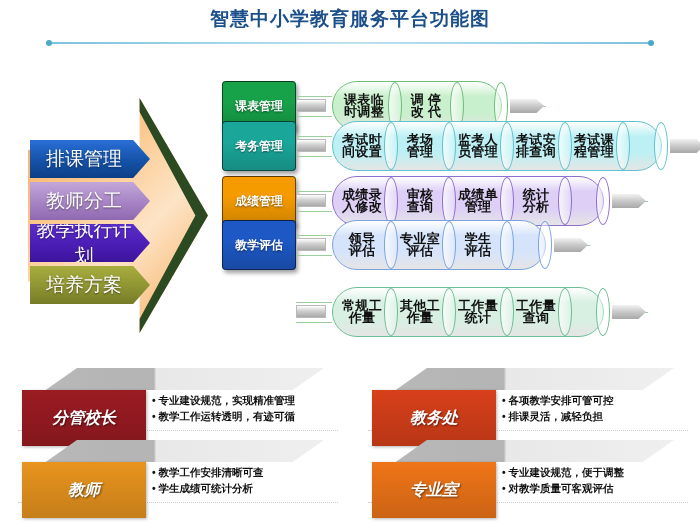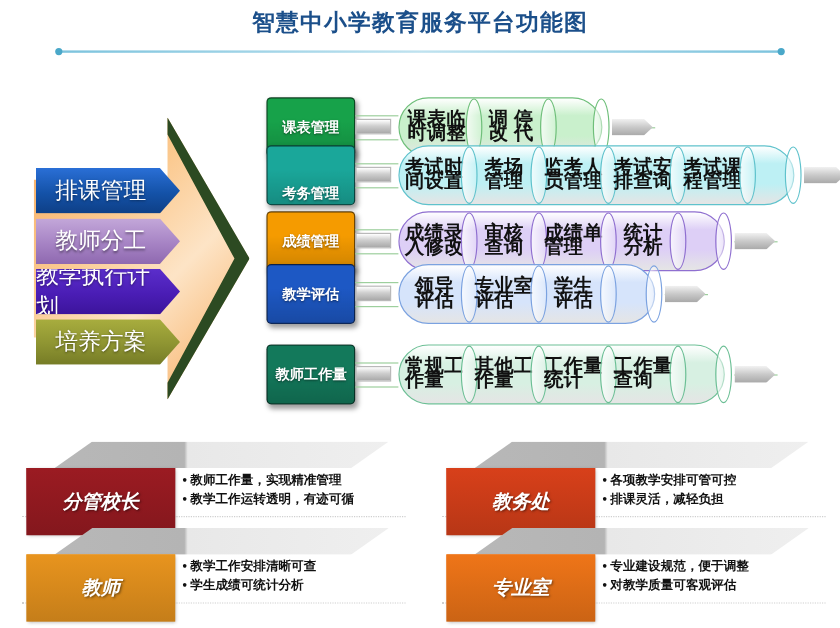--- a/index.html
+++ b/index.html
@@ -45,21 +45,21 @@
     position:absolute;height:38px;width:120px;
     -webkit-clip-path:polygon(0 0,86% 0,100% 50%,86% 100%,0 100%);
     clip-path:polygon(0 0,86% 0,100% 50%,86% 100%,0 100%);
     color:#ffffff;font-size:19px;font-weight:normal;
     display:flex;align-items:center;justify-content:center;
     text-shadow:0 1px 2px rgba(0,0,0,.45);
     box-sizing:border-box;padding-right:12px;
   }
   .chev.c0{left:30px;top:140px;background:linear-gradient(to bottom,#2a6fd6 0%,#1452a8 55%,#0e3f86 100%);}
   .chev.c1{left:30px;top:182px;background:linear-gradient(to bottom,#c3a7d9 0%,#a683c4 55%,#8f69b0 100%);}
-  .chev.c2{left:30px;top:224px;background:linear-gradient(to bottom,#5b2ecb 0%,#4a1db5 55%,#3c149b 100%);}
+  .chev.c2{left:30px;top:224px;background:linear-gradient(to bottom,#5b2ecb 0%,#4a1db5 55%,#3c149b 100%);text-align:center;}
   .chev.c3{left:30px;top:266px;background:linear-gradient(to bottom,#a8ad3e 0%,#8e9432 55%,#767c26 100%);}
 
   
   .row{position:absolute;left:0;height:54px;}
   .cat-box{
     position:absolute;left:222px;width:74px;height:50px;
     border-radius:4px;box-sizing:border-box;
     display:flex;align-items:center;justify-content:center;
     color:#ffffff;font-size:12.5px;font-weight:bold;
     text-shadow:0 1px 2px rgba(0,0,0,.5);
@@ -78,21 +78,21 @@
   .pipe{
     position:absolute;top:0;height:50px;border-radius:25px/25px;
     box-sizing:border-box;display:flex;align-items:stretch;
   }
   .seg{
     position:relative;flex:0 0 auto;height:100%;
     display:flex;align-items:center;justify-content:center;
     box-sizing:border-box;
   }
   .seg .txt{
-    font-size:16px;font-weight:bold;color:#111111;
+    text-align:center;font-size:13px;font-weight:bold;color:#111111;
     line-height:12.5px;letter-spacing:.3px;white-space:pre-line;
   }
   .seg .cap{
     position:absolute;right:-7px;top:0;width:14px;height:100%;
     border-radius:50%;box-sizing:border-box;
   }
   .tail{
     position:absolute;height:14px;top:18px;
     -webkit-clip-path:polygon(0 0,78% 0,100% 50%,78% 100%,0 100%);
     clip-path:polygon(0 0,78% 0,100% 50%,78% 100%,0 100%);
@@ -175,21 +175,21 @@
         </div>
         <div class="seg" style="width: 44px;">
           <div class="txt"></div>
           <div class="cap" style="border: 1px solid rgb(111, 191, 122); background: linear-gradient(to right, rgba(255, 255, 255, 0.75), rgba(255, 255, 255, 0.15));"></div>
         </div>
       </div>
       <div class="tail-line" style="left: 510px; width: 36px;"></div>
       <div class="tail" style="left: 510px; width: 34px;"></div>
     </div>
     <div class="row" style="top: 121px; width: 700px;">
-      <div class="cat-box" style="background: linear-gradient(rgb(26, 167, 154) 0%, rgb(26, 167, 154) 40%, rgba(0, 0, 0, 0.16) 100%), rgb(26, 167, 154); border: 1px solid rgba(0, 0, 0, 0.55); align-items: flex-end;">
+      <div class="cat-box" style="background: linear-gradient(rgb(26, 167, 154) 0%, rgb(26, 167, 154) 40%, rgba(0, 0, 0, 0.16) 100%), rgb(26, 167, 154); border: 1px solid rgba(0, 0, 0, 0.55);">
         <span class="lbl">考务管理</span>
       </div>
       <div class="stub-line" style="top: 15px;"></div>
       <div class="stub-line" style="top: 35px;"></div>
       <div class="stub"></div>
       <div class="pipe" style="left: 332px; background: linear-gradient(rgb(255, 255, 255) 0%, rgb(189, 240, 244) 30%, rgb(189, 240, 244) 65%, rgba(0, 0, 0, 0.1) 100%); border: 1px solid rgb(95, 194, 204);">
         <div class="seg" style="width: 58px;">
           <div class="txt">考试时
 间设置</div>
           <div class="cap" style="border: 1px solid rgb(95, 194, 204); background: linear-gradient(to right, rgba(255, 255, 255, 0.75), rgba(255, 255, 255, 0.15));"></div>
@@ -283,23 +283,20 @@
         </div>
         <div class="seg" style="width: 38px;">
           <div class="txt"></div>
           <div class="cap" style="border: 1px solid rgb(123, 162, 224); background: linear-gradient(to right, rgba(255, 255, 255, 0.75), rgba(255, 255, 255, 0.15));"></div>
         </div>
       </div>
       <div class="tail-line" style="left: 554px; width: 36px;"></div>
       <div class="tail" style="left: 554px; width: 34px;"></div>
     </div>
     <div class="row" style="top: 287px; width: 700px;">
-      <div class="cat-box" style="background: linear-gradient(rgb(19, 121, 91) 0%, rgb(19, 121, 91) 40%, rgba(0, 0, 0, 0.16) 100%), rgb(19, 121, 91); border: 1px solid rgba(0, 0, 0, 0.55);">
-        <span class="lbl">教师工作量</span>
-      </div>
       <div class="stub-line" style="top: 15px;"></div>
       <div class="stub-line" style="top: 35px;"></div>
       <div class="stub"></div>
       <div class="pipe" style="left: 332px; background: linear-gradient(rgb(255, 255, 255) 0%, rgb(215, 240, 226) 30%, rgb(215, 240, 226) 65%, rgba(0, 0, 0, 0.1) 100%); border: 1px solid rgb(108, 191, 149);">
         <div class="seg" style="width: 58px;">
           <div class="txt">常规工
 作量</div>
           <div class="cap" style="border: 1px solid rgb(108, 191, 149); background: linear-gradient(to right, rgba(255, 255, 255, 0.75), rgba(255, 255, 255, 0.15));"></div>
         </div>
         <div class="seg" style="width: 58px;">
@@ -327,21 +324,21 @@
     </div>
   </div>
 <div id="cards-layer">
     <div class="card" style="left: 18px; top: 368px;">
       <div class="band"></div>
       <div class="body"></div>
       <div class="tag" style="background: linear-gradient(rgb(155, 27, 34) 0%, rgba(0, 0, 0, 0.18) 120%), rgb(155, 27, 34);">
         <span>分管校长</span>
       </div>
       <div class="bullets">
-        <div>教师工作量，实现精准管理</div>
+        <div>专业建设规范，实现精准管理</div>
         <div>教学工作运转透明，有迹可循</div>
       </div>
     </div>
     <div class="card" style="left: 368px; top: 368px;">
       <div class="band"></div>
       <div class="body"></div>
       <div class="tag" style="background: linear-gradient(rgb(216, 64, 26) 0%, rgba(0, 0, 0, 0.18) 120%), rgb(216, 64, 26);">
         <span>教务处</span>
       </div>
       <div class="bullets">

